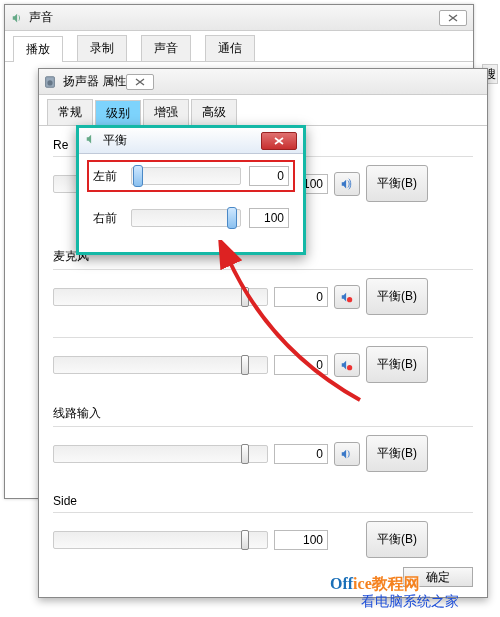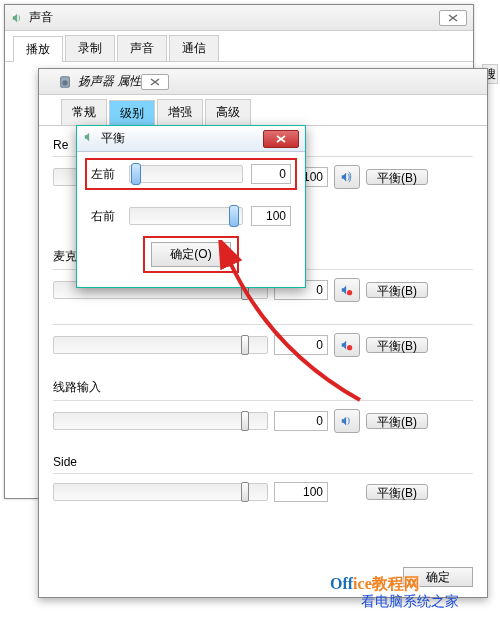--- a/index.html
+++ b/index.html
@@ -5,49 +5,49 @@
     * { box-sizing: border-box; margin: 0; padding: 0; }
     body { font-family: "Microsoft YaHei", SimSun, Arial, sans-serif; font-size: 12px; background: #fff; width: 500px; height: 617px; position: relative; overflow: hidden; }
     
     
     .sound-window { position: absolute; top: 4px; left: 4px; width: 470px; height: 495px; background: #fff; border: 1px solid #888; box-shadow: 0 0 3px rgba(0,0,0,0.2); }
     .sound-titlebar { height: 26px; background: linear-gradient(#f7f7f7, #e8e8e8); border-bottom: 1px solid #ccc; display: flex; align-items: center; padding: 0 6px; }
     .sound-titlebar .icon { width: 14px; height: 14px; margin-right: 4px; display: inline-flex; align-items: center; }
     .sound-titlebar .title { flex: 1; font-size: 12px; }
     .sysbtn { width: 28px; height: 16px; border: 1px solid #aaa; background: #fff; font-size: 10px; display: flex; align-items: center; justify-content: center; border-radius: 2px; cursor: pointer;}
     .sound-tabs { display: flex; padding: 4px 8px 0; border-bottom: 1px solid #ccc; }
-    .sound-tab { padding: 4px 12px; border: 1px solid #ccc; border-bottom: none; margin-right: 2px; background: #f0f0f0; font-size: 12px; cursor: pointer;}
+    .sound-tab { padding: 4px 12px; border: 1px solid #ccc; border-bottom: none; margin-right: 14px; background: #f0f0f0; font-size: 12px; cursor: pointer;}
     .sound-tab.active { background: #fff; position: relative; top: 1px; }
     
     
     .speaker-window { position: absolute; top: 68px; left: 38px; width: 450px; height: 530px; background: #fff; border: 1px solid #888; box-shadow: 0 3px 8px rgba(0,0,0,0.3); }
-    .speaker-titlebar { height: 26px; background: linear-gradient(#f7f7f7, #e8e8e8); border-bottom: 1px solid #ccc; display: flex; align-items: center; padding: 0 19px; font-style: italic; }
+    .speaker-titlebar { height: 26px; background: linear-gradient(#f7f7f7, #e8e8e8); border-bottom: 1px solid #ccc; display: flex; align-items: center; padding: 0 4px; }
     .speaker-titlebar .icon { width: 14px; height: 14px; margin-right: 6px; }
-    .speaker-tabs { display: flex; padding: 4px 22px 0; }
+    .speaker-tabs { display: flex; padding: 4px 8px 0; }
     .speaker-tab { padding: 4px 10px; border: 1px solid #ccc; border-bottom: none; margin-right: 2px; background: #f0f0f0; font-size: 12px; cursor: pointer;}
     .speaker-tab.active { background: #7dd3fc; position: relative; top: 1px; }
     .speaker-content { border-top: 1px solid #ccc; padding: 12px 14px; }
     
     .section { margin-bottom: 22px; }
     .section-label { font-size: 12px; margin-bottom: 4px; display: block;}
     .sep { border: none; border-top: 1px solid #ddd; margin: 2px 0 8px 0;}
     .row { display: flex; align-items: center; gap: 6px; margin-top:4px;}
     .slider { flex: 1; height: 18px; position: relative; background: linear-gradient(#eee, #f9f9f9); border: 1px solid #ccc; border-radius: 2px; max-width: 215px;}
     .slider .thumb { position: absolute; top: -2px; width: 8px; height: 20px; background: linear-gradient(#fff,#ddd); border: 1px solid #888; border-radius: 2px; }
     .readout { width: 54px; height: 20px; border: 1px solid #bbb; background: #fff; text-align: right; padding: 2px 4px; font-size: 12px; }
     .sndbtn { width: 26px; height: 24px; border: 1px solid #aaa; background: linear-gradient(#f8f8f8,#e4e4e4); border-radius: 3px; display: flex; align-items:center; justify-content:center; cursor:pointer;}
     .sndbtn svg { width: 14px; height: 14px; }
-    .balbtn { height: 16px; padding: 0 10px; border: 1px solid #aaa; background: linear-gradient(#f8f8f8,#e4e4e4); border-radius: 3px; font-size: 12px; cursor: pointer; }
+    .balbtn { height: 37px; padding: 0 10px; border: 1px solid #aaa; background: linear-gradient(#f8f8f8,#e4e4e4); border-radius: 3px; font-size: 12px; cursor: pointer; }
     .dot-red { fill:#e33; }
     
     .footer { position: absolute; bottom: 10px; right: 14px; display: flex; gap: 8px; }
     .footer .btn { width: 70px; height: 20px; border: 1px solid #aaa; background: linear-gradient(#f8f8f8,#e4e4e4); font-size:12px; cursor:pointer; }
     
     
-    .balance-dialog { position: absolute; top: 125px; left: 76px; width: 230px; background: #fff; border: 1px solid #14b8a6; box-shadow: 0 4px 12px rgba(0,0,0,0.4); z-index: 10;}
+    .balance-dialog { position: absolute; top: 125px; left: 76px; width: 230px; background: #fff; border: 3px solid #14b8a6; box-shadow: 0 4px 12px rgba(0,0,0,0.4); z-index: 10;}
     .balance-titlebar { height: 26px; background: linear-gradient(#fefefe,#e3ecf7); display: flex; align-items: center; padding: 0 6px; border-bottom: 1px solid #c0c9d8;}
     .balance-titlebar .title { flex:1; font-size:12px;}
     .balance-titlebar .closebtn { width: 36px; height: 18px; background: linear-gradient(#e07070,#c83030); border: 1px solid #922; border-radius: 2px; color: #fff; font-size: 10px; display:flex; align-items:center; justify-content:center; cursor:pointer;}
     .balance-body { padding: 12px 14px 14px; }
     .bal-row { display: flex; align-items: center; gap: 8px; margin-bottom: 10px;}
     .bal-label { width: 30px; font-size: 12px;}
     .bal-slider { flex:1; height: 18px; position: relative; background: linear-gradient(#eee,#f9f9f9); border:1px solid #ccc; border-radius:2px;}
     .bal-slider .thumb { position: absolute; top:-3px; width:10px; height:22px; background: linear-gradient(#cfe8ff,#8ac0ef); border:1px solid #4a88c6; border-radius:3px;}
     .bal-readout { width: 40px; height: 20px; border: 1px solid #bbb; text-align:right; padding:2px 4px; font-size:12px;}
     .red-box { border: 2px solid #d22; padding: 4px; margin: -6px -6px 16px -6px;}
@@ -231,25 +231,20 @@
         <div class="bal-readout">0</div>
       </div>
     </div>
     <div class="bal-row">
       <span class="bal-label">右前</span>
       <div class="bal-slider">
           <div class="thumb" style="left:88%"></div>
         </div>
       <div class="bal-readout">100</div>
     </div>
-    <div class="bal-footer">
-      <span class="ok-wrap">
-        <button class="ok-btn">确定(O)</button>
-      </span>
-    </div>
   </div>
 </div>
 
 <svg class="arrow" style="top:240px; left:210px;" width="160" height="170">
   <defs>
       <marker id="ah" markerWidth="10" markerHeight="10" refX="2" refY="3" orient="auto">
         <path d="M0,0 L0,6 L8,3 z" fill="#d22"></path>
       </marker>
     </defs>
   <path d="M150,160 Q60,110 18,18" stroke="#d22" stroke-width="4" fill="none" marker-end="url(#ah)"></path>

